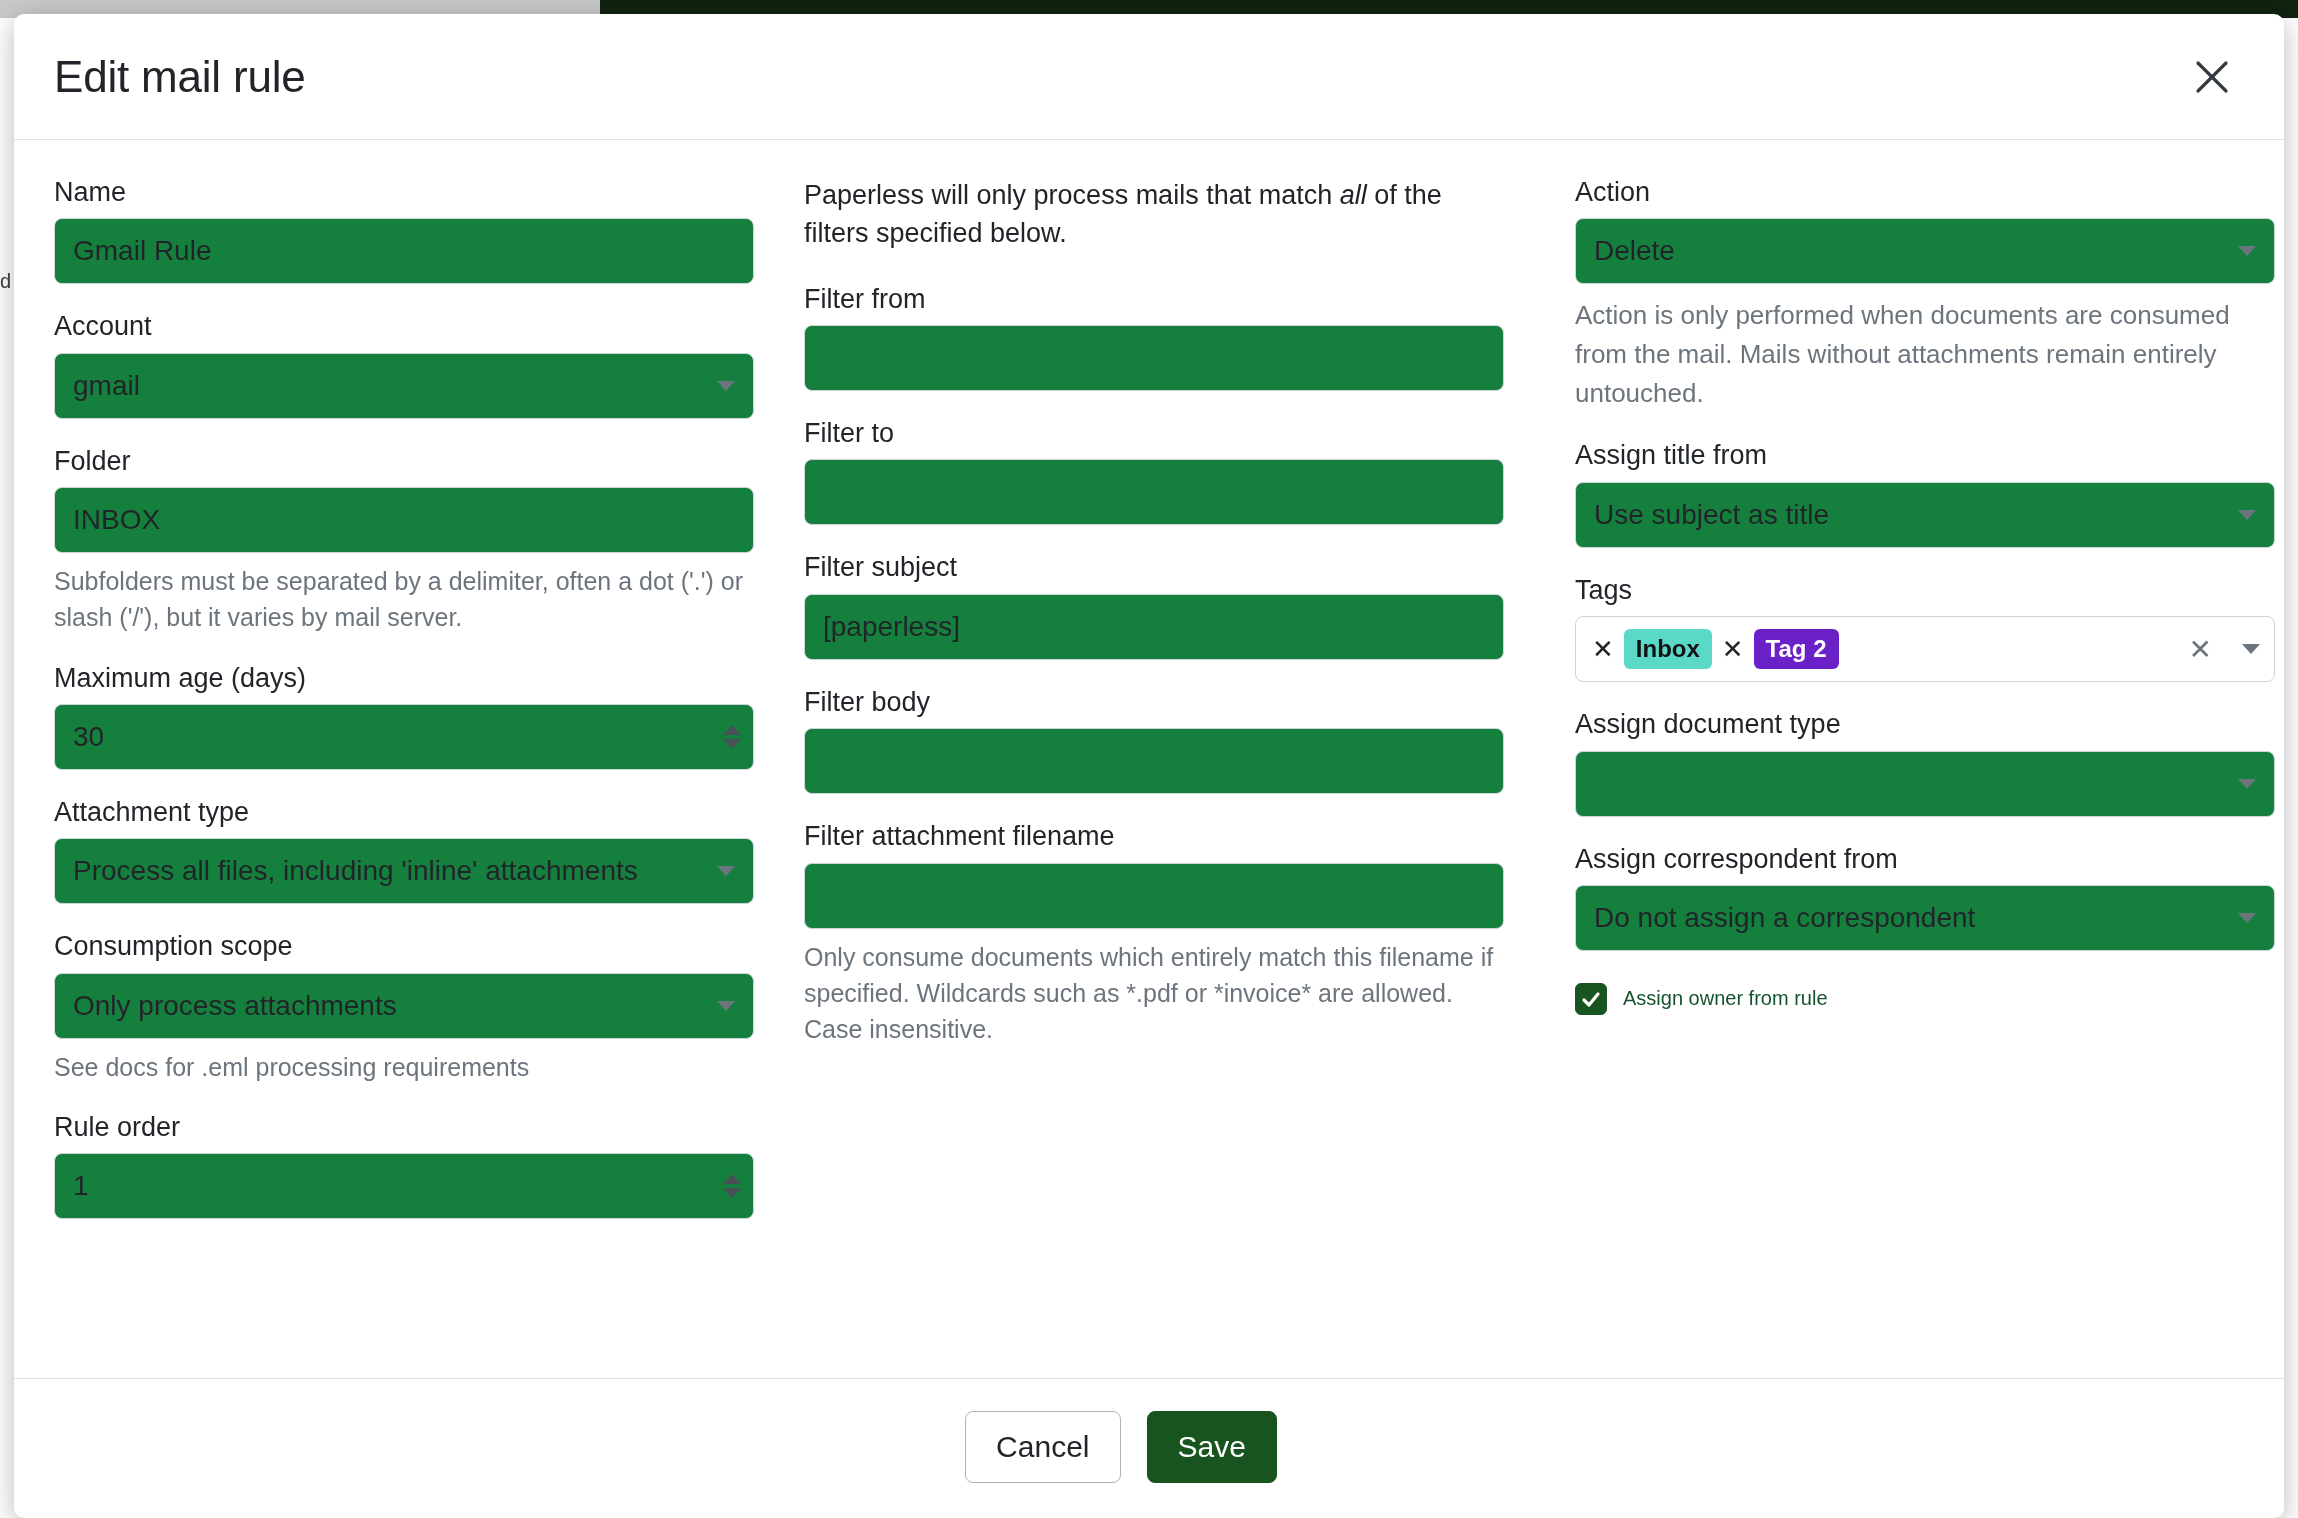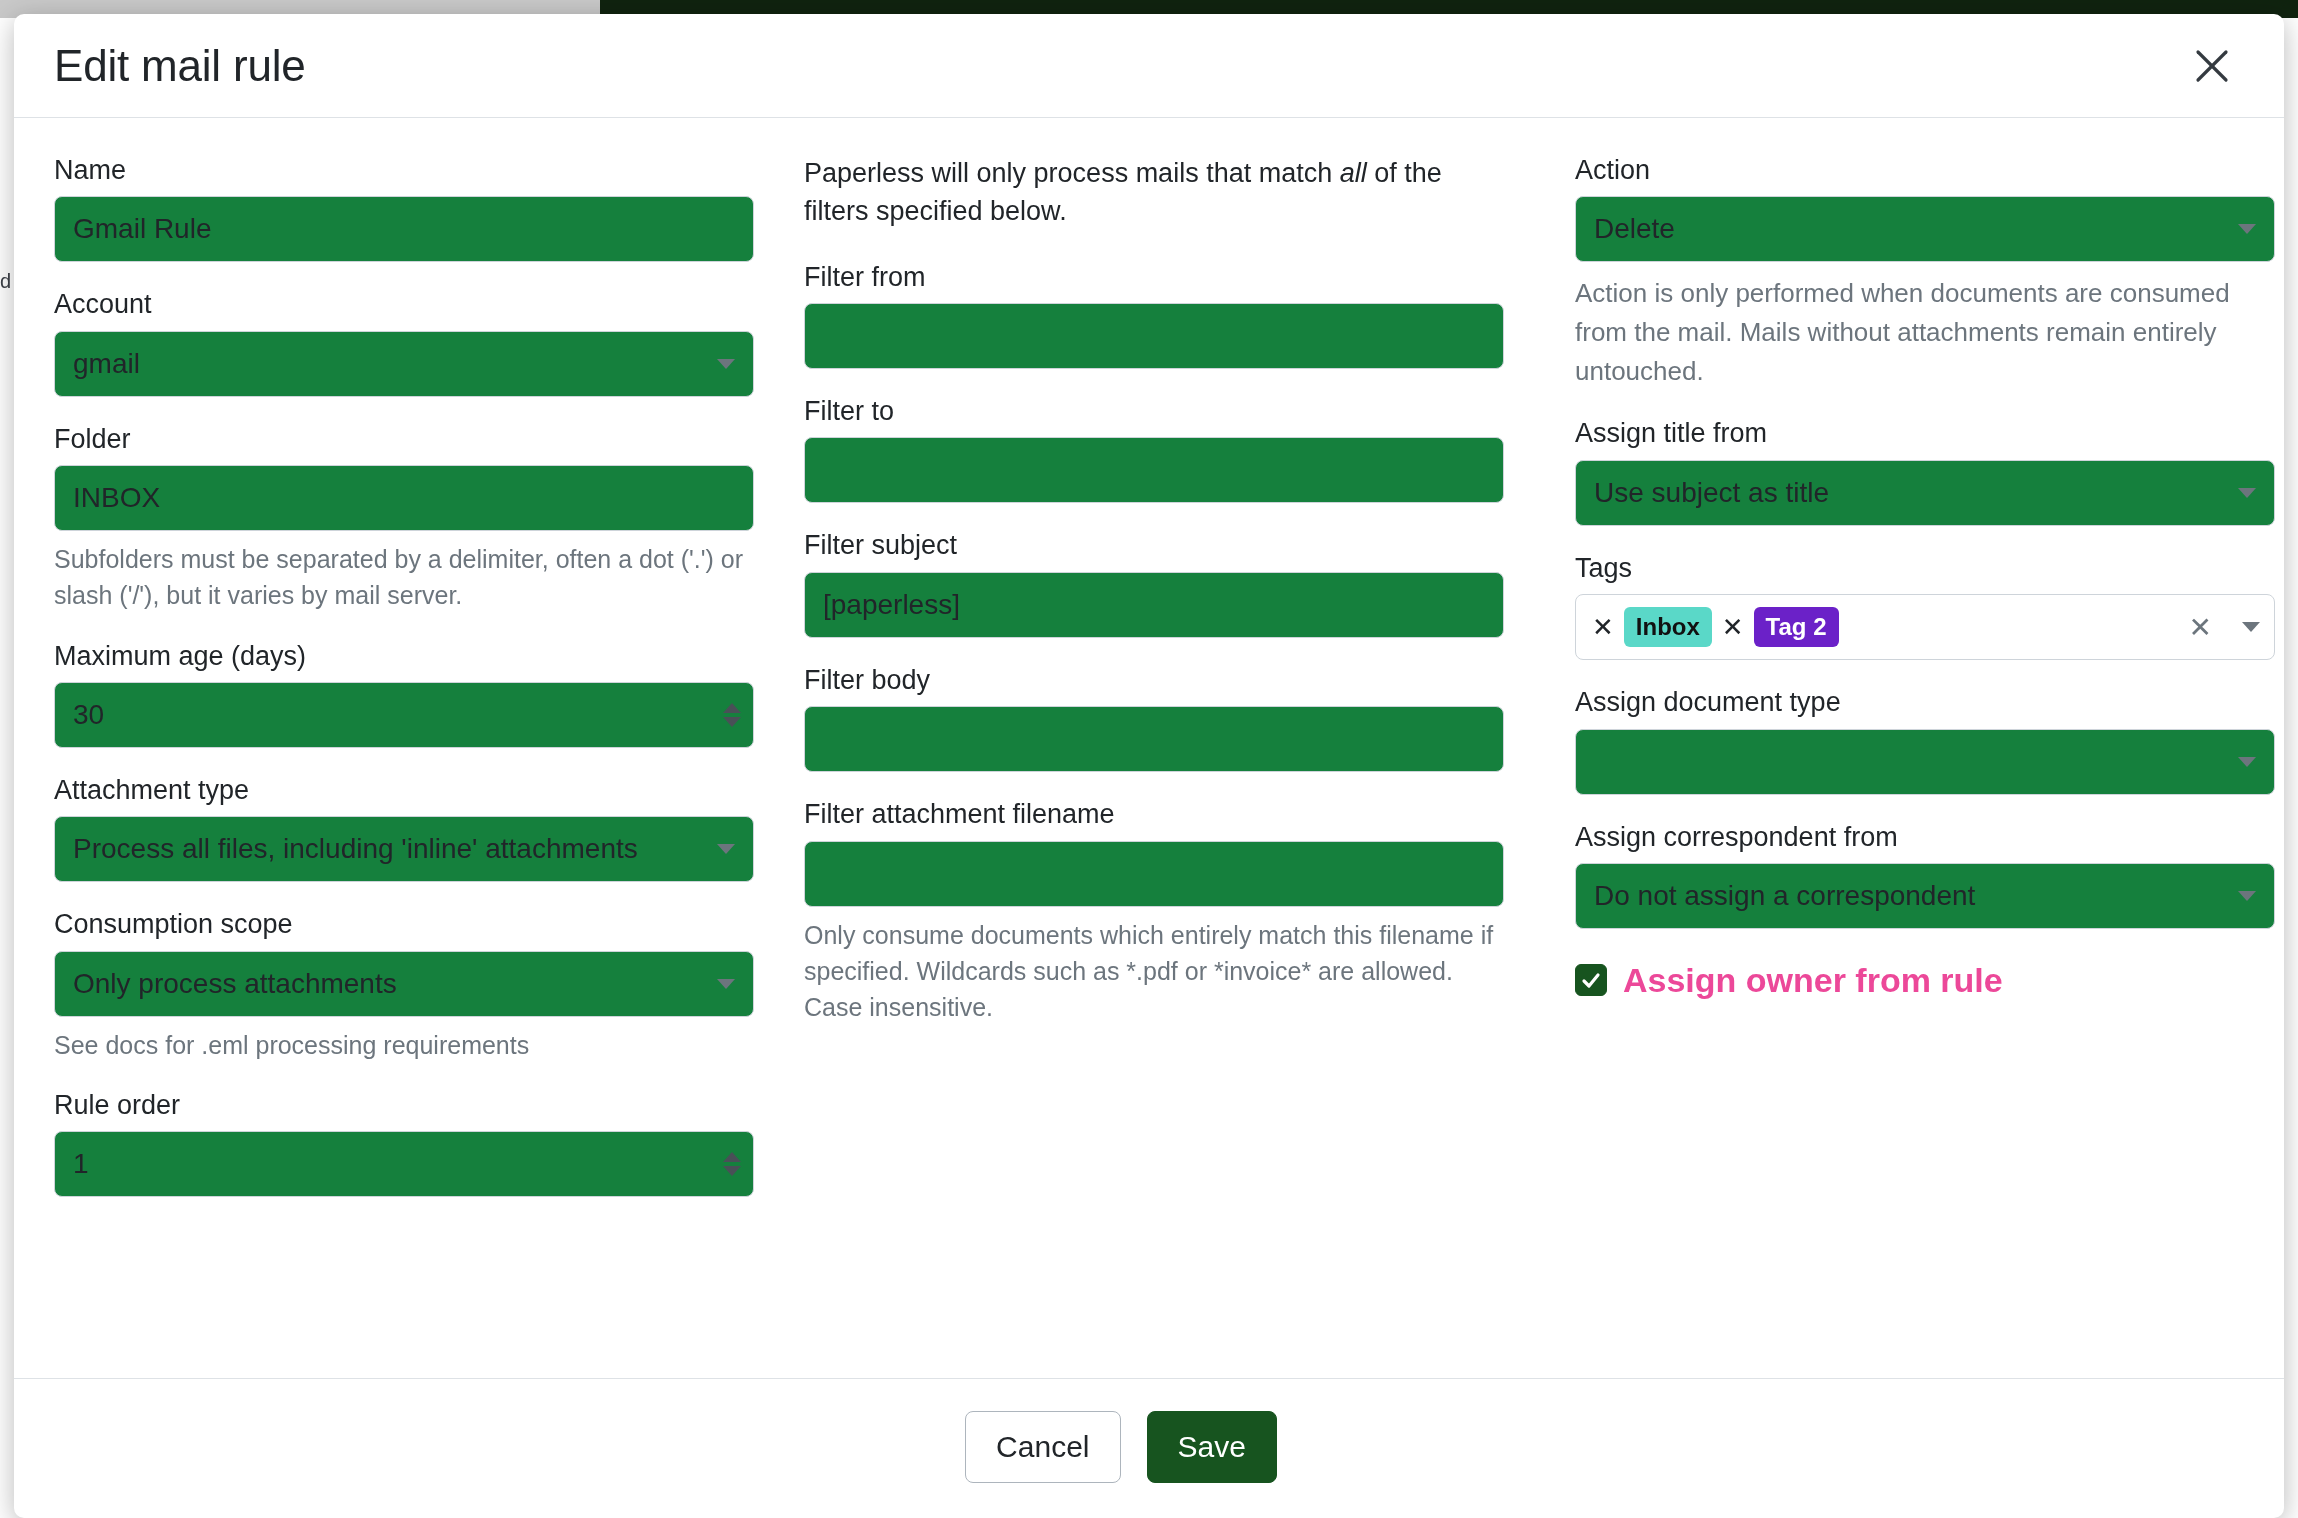--- a/index.html
+++ b/index.html
@@ -27,21 +27,21 @@
     position: absolute;
     left: 14px; top: 14px;
     width: 2270px; height: 1504px;
     background: #ffffff;
     border-radius: 10px;
     box-shadow: 0 6px 28px rgba(0,0,0,0.28);
     overflow: hidden;
   }
   .modal-header {
     position: relative;
-    height: 104px;
+    height: 126px;
     border-bottom: 1px solid #dee2e6;
     display: flex; align-items: center;
   }
   .modal-title {
     margin-left: 40px;
     font-size: 44px;
     font-weight: 400;
     color: #212529;
     letter-spacing: -0.2px;
   }
@@ -194,21 +194,21 @@
   .checkbox {
     width: 32px; height: 32px;
     border-radius: 6px;
     background: #17541f;
     border: 1px solid #17541f;
     display: flex; align-items: center; justify-content: center;
     cursor: pointer;
     flex: 0 0 auto;
   }
   .checkbox svg { display: block; }
-  .checkrow-label { font-size: 34px; color: #ec4899; font-weight: bold; }
+  .checkrow-label { font-size: 20px; color: #14532d; }
 
   .modal-footer {
     position: absolute;
     left: 0; bottom: 4px;
     width: 100%;
     height: 136px;
     border-top: 1px solid #dee2e6;
     display: flex;
     align-items: center;
     justify-content: center;

